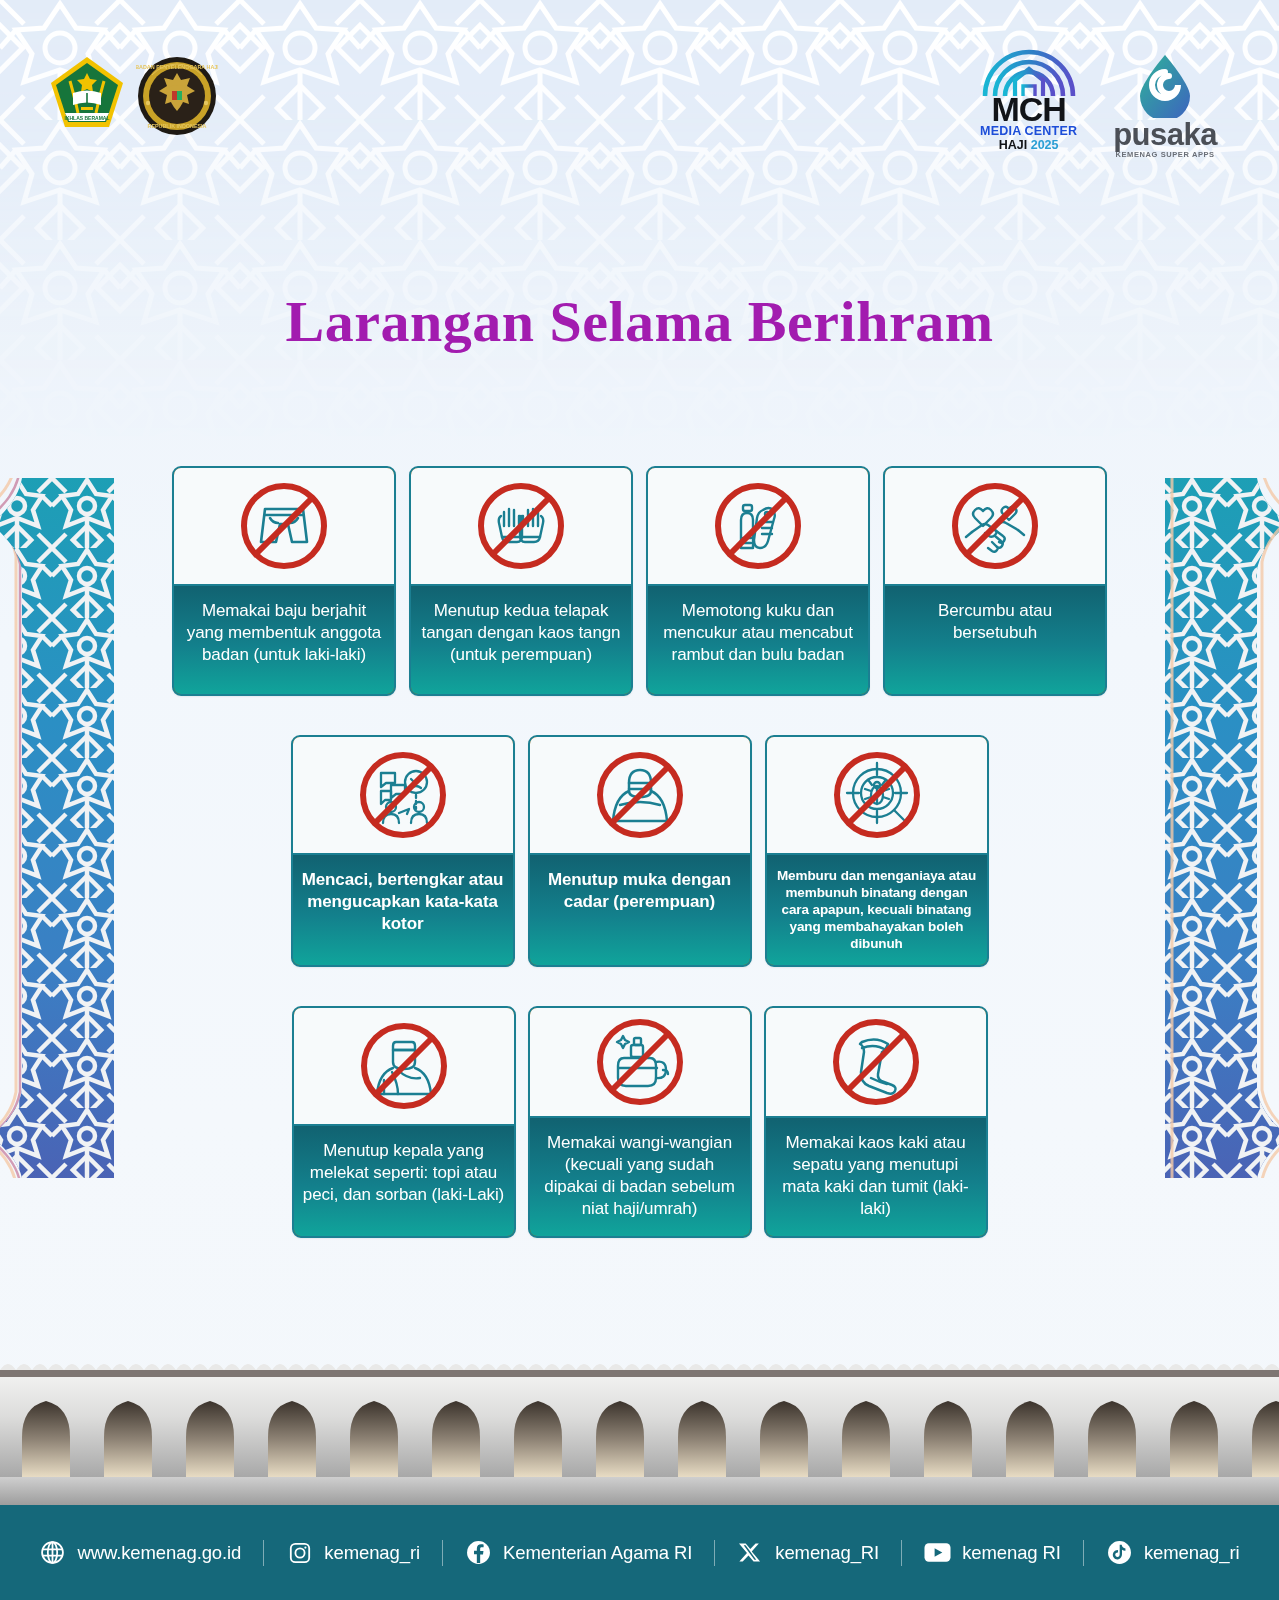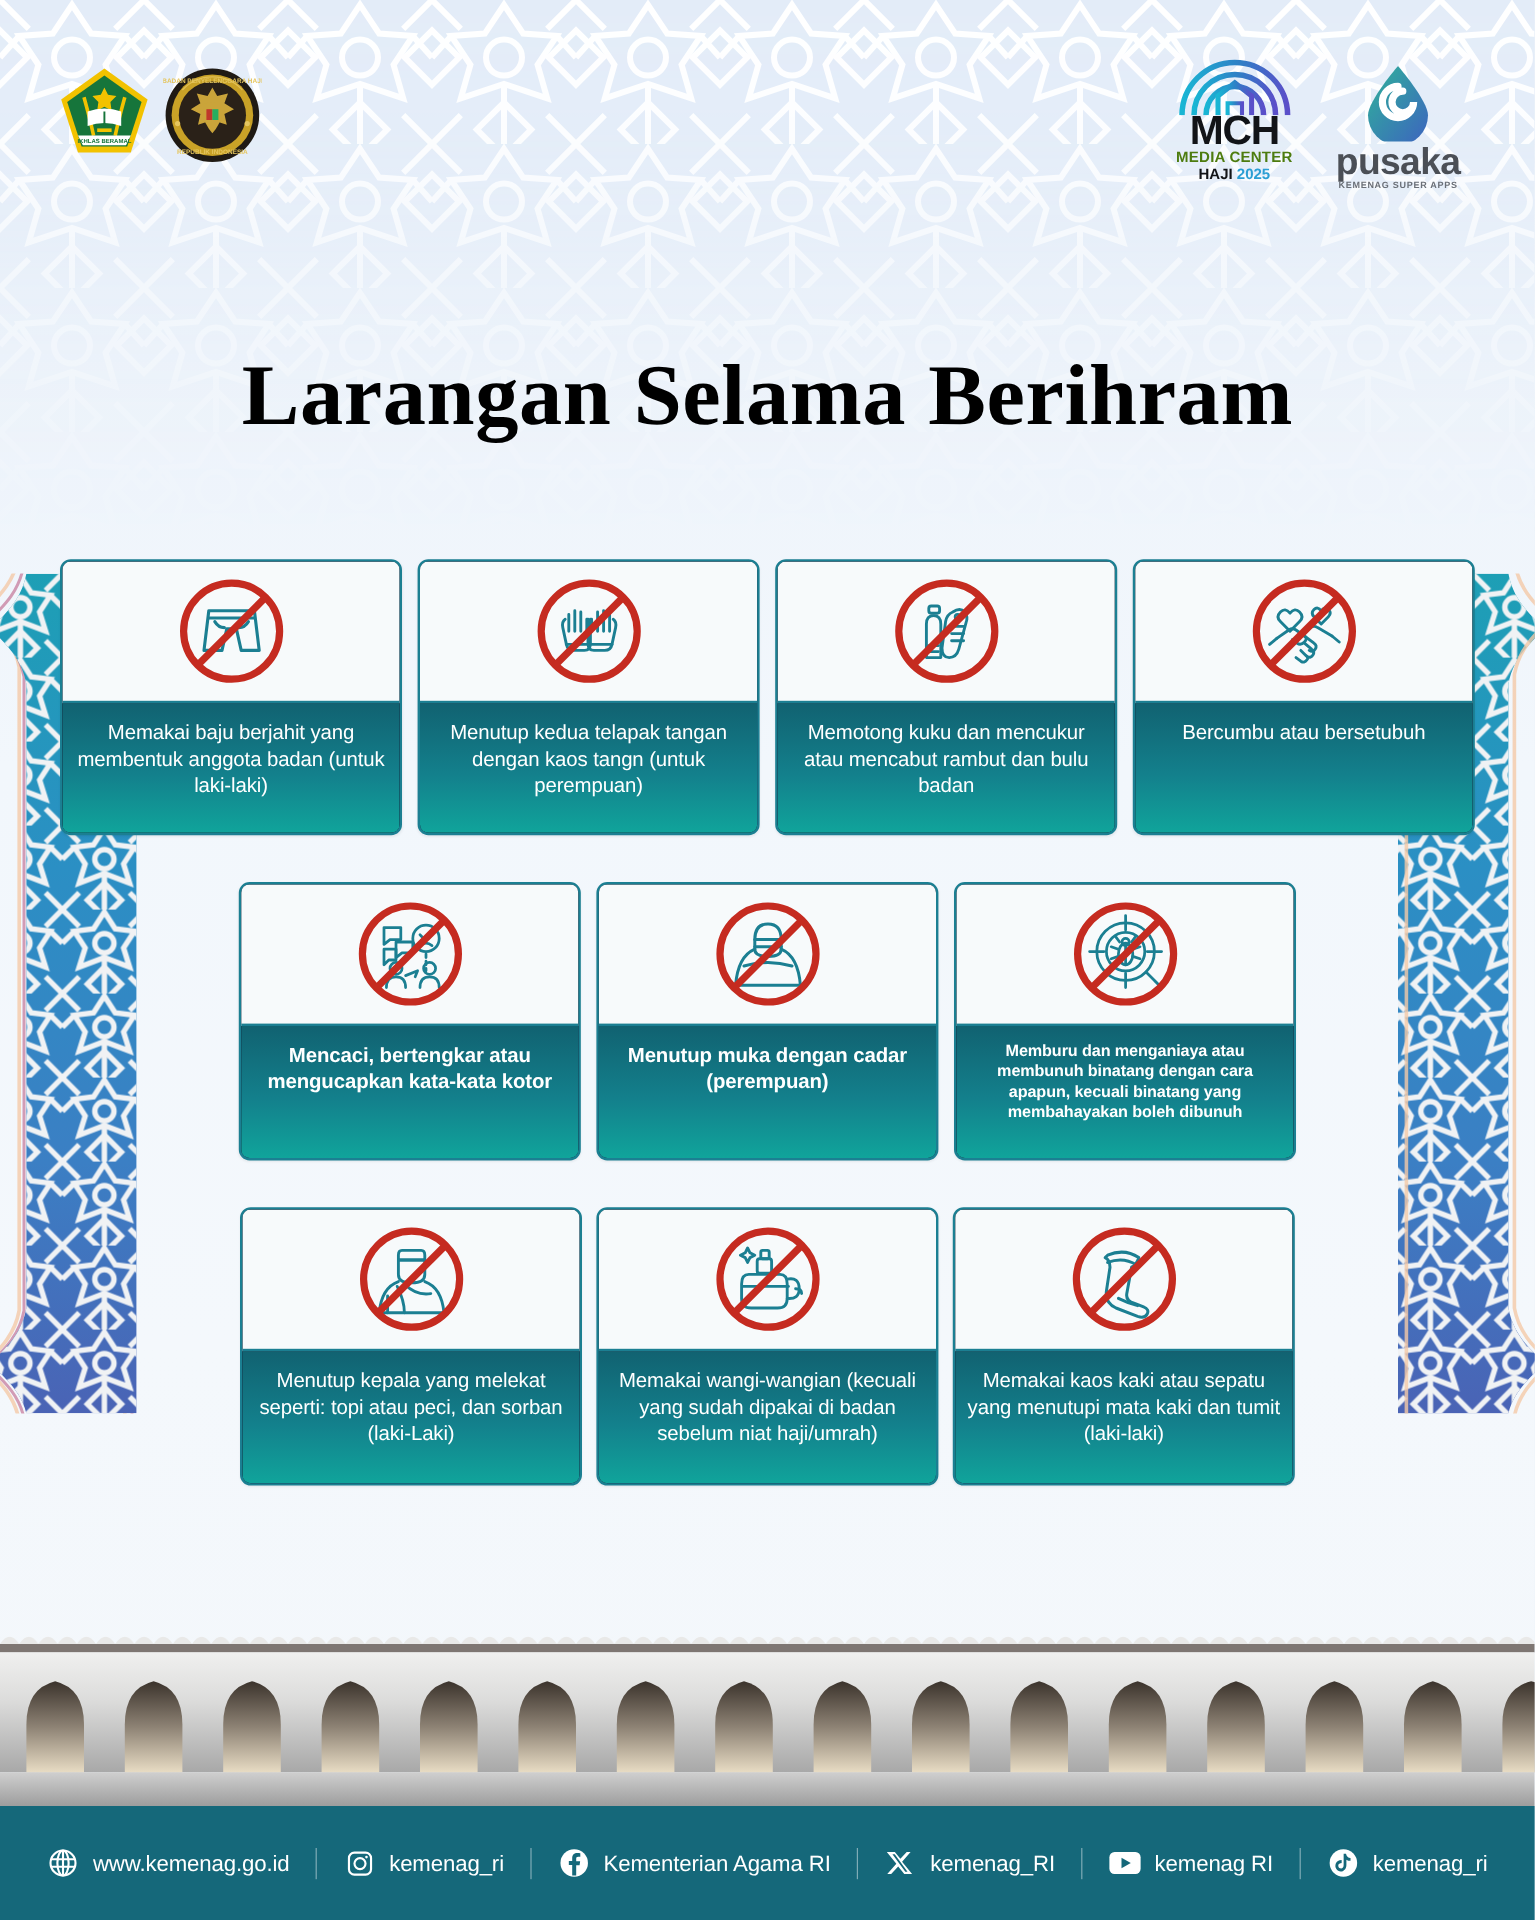--- a/index.html
+++ b/index.html
@@ -32,53 +32,53 @@
   .logo-row { position: absolute; top: 0; left: 0; right: 0; height: 180px; }
   .logo-left  { position: absolute; left: 48px;  top: 55px; display: flex; align-items: center; gap: 10px; }
   .logo-right { position: absolute; right: 62px; top: 48px; display: flex; align-items: flex-start; gap: 36px; }
 
   .mch-block { display: flex; flex-direction: column; align-items: center; }
   .mch-text {
     font-weight: bold; color: #121418; letter-spacing: -1px;
     font-size: 34px; line-height: 30px; margin-top: -2px;
   }
   .mch-sub {
-    font-size: 12.5px; font-weight: bold; color: #4d7c0f; letter-spacing: .2px; line-height: 14px;
+    font-size: 12.5px; font-weight: bold; color: #1d4ed8; letter-spacing: .2px; line-height: 14px;
   }
   .mch-sub2 { font-size: 12.5px; font-weight: bold; color: #121418; line-height: 14px; }
   .mch-year { color: #2b9fd4; }
 
   .pusaka-block { display: flex; flex-direction: column; align-items: center; margin-top: 4px; }
   .pusaka-word {
     font-size: 31px; font-weight: bold; color: #4b4f56; letter-spacing: -.5px; line-height: 30px; margin-top: 2px;
   }
   .pusaka-tag { font-size: 7.5px; font-weight: bold; color: #6a6f77; letter-spacing: .6px; }
 
   
   .title {
     position: absolute; top: 288px; left: 0; right: 0;
     text-align: center;
     font-family: "Liberation Serif", serif;
     font-weight: bold;
-    font-size: 72px;
-    color: #000000;
+    font-size: 58px;
+    color: #a21caf;
     letter-spacing: .5px;
   }
 
   
   .grid { position: absolute; left: 0; right: 0; top: 466px; }
   .row { display: flex; justify-content: center; gap: 13px; margin-bottom: 39px; }
 
   .card {
-    width: 285px;
+    width: 224px;
     border: 2.5px solid #1b7f92;
     border-radius: 9px;
     overflow: hidden;
     display: flex; flex-direction: column;
-    background: #0f172a;
+    background: #a16207;
     box-shadow: 0 1px 2px rgba(0,0,0,.06);
   }
   .card-icon {
     height: 118px;
     background: #f7fafb;
     display: flex; align-items: center; justify-content: center;
     border-bottom: 2.5px solid #1b7f92;
   }
   .card-text {
     flex: 1;

